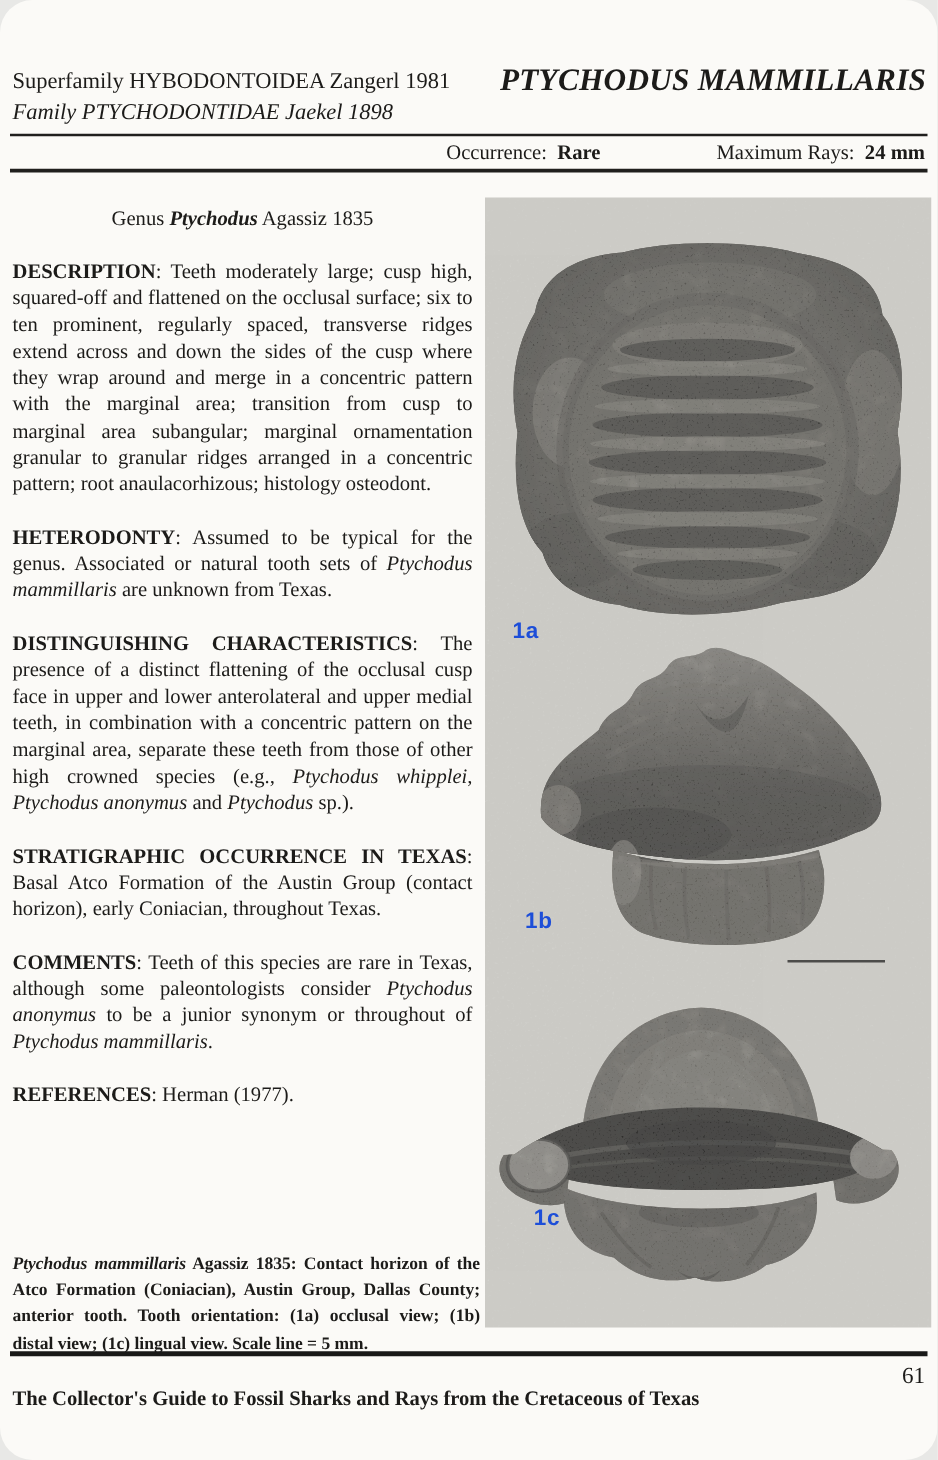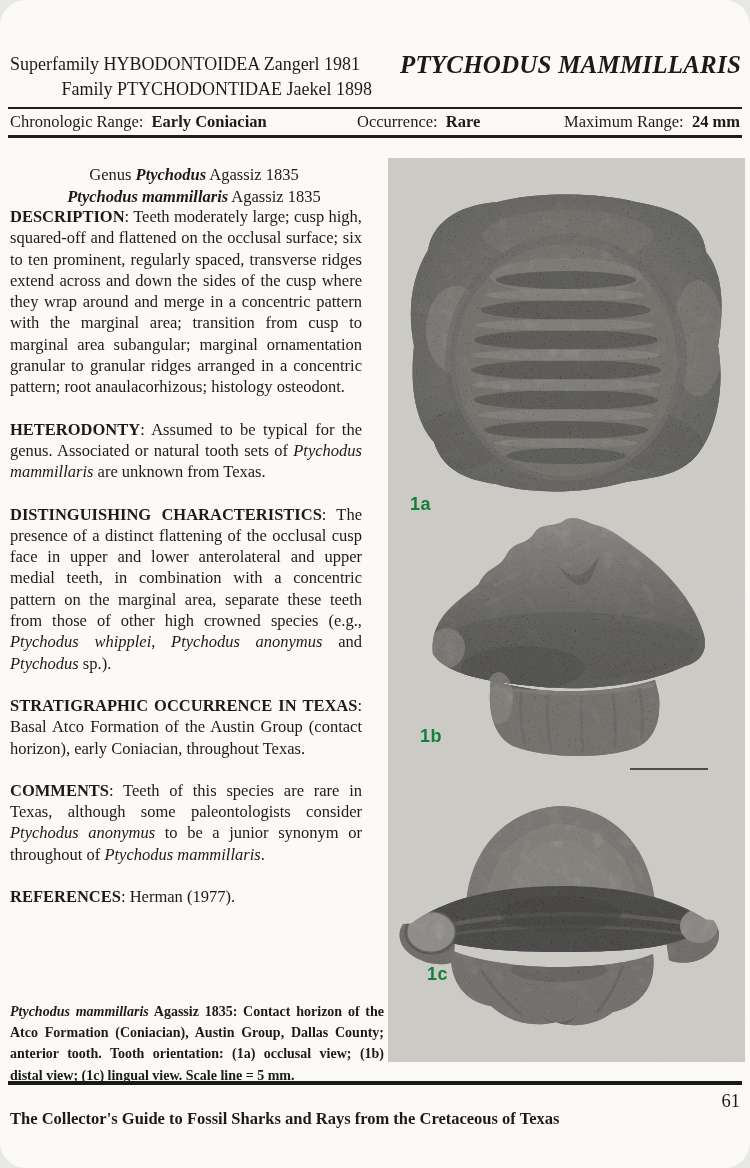--- a/index.html
+++ b/index.html
@@ -6,21 +6,21 @@
   .page{
     position:relative; width:750px; height:1168px; margin:0 auto;
     background:#fbfaf7; color:#1c1b19;
     font-family:"Liberation Serif", serif;
     overflow:hidden;
     border-radius:26px;
   }
   
   .hdr-left{position:absolute; left:10px; top:52px; width:362px; font-size:18px; line-height:25px;}
   .hdr-left .l1{white-space:nowrap;}
-  .hdr-left .l2{text-align:right; white-space:nowrap;}
+  .hdr-left .l2{text-align:left; white-space:nowrap;font-style:italic;}
   .hdr-title{
     position:absolute; right:9px; top:51px; width:365px;
     font-size:25px; font-weight:bold; font-style:italic;
     text-align:right; letter-spacing:.2px; white-space:nowrap;
   }
   
   .info-bar{
     position:absolute; left:8px; right:8px; top:107px;
     border-top:2px solid #201f1d; border-bottom:3px solid #201f1d;
     height:26px; font-size:16.5px;
@@ -32,41 +32,41 @@
   .info-bar b{font-weight:bold;}
   
   .genus-block{
     position:absolute; left:10px; top:164px; width:368px;
     text-align:center; font-size:16.5px; line-height:21.5px;
   }
   .sections{
     position:absolute; left:10px; top:206px; width:368px;
     font-size:16.5px; line-height:21.3px; text-align:justify;
   }
-  .sections p{margin:0 16px 21px 0;}
+  .sections p{margin:0 0 21px 0;}
   .sections b{font-weight:bold;}
   .sections i{font-style:italic;}
   .caption{
     position:absolute; left:10px; top:1001px; width:374px;
     font-size:14px; line-height:21.2px; font-weight:bold; text-align:justify;
   }
   .caption i{font-style:italic;}
   
   .fig-panel{
     position:absolute; left:388px; top:158px; width:357px; height:904px;
     background:#d9d8d3;
   }
   .fig-panel svg{position:absolute; display:block;}
   .svg-noise{left:0; top:0;}
   .t1a{left:10px; top:30px;}
   .t1b{left:15px; top:338px;}
   .t1c{left:3px; top:616px;}
   .fig-label{
     position:absolute; font-family:"Liberation Sans", sans-serif;
-    font-weight:bold; font-size:18px; color:#15803d; letter-spacing:.5px;
+    font-weight:bold; font-size:18px; color:#1d4ed8; letter-spacing:.5px;
   }
   .lab-a{left:22px; top:336px;}
   .lab-b{left:32px; top:568px;}
   .lab-c{left:39px; top:806px;}
   .scale-line{position:absolute; left:242px; top:610px; width:78px; height:2px; background:#4c4c4a;}
   
   .footer-rule{position:absolute; left:8px; right:8px; top:1081px; height:4px; background:#191918;}
   .footer-row{position:absolute; left:8px; right:8px; top:1091px; height:24px; font-size:16.5px;}
   .footer-title{position:absolute; left:2px; top:18px; font-weight:bold; white-space:nowrap;}
   .footer-page{position:absolute; right:2px; top:0; font-size:18.5px;margin-left:32px;}
@@ -76,28 +76,26 @@
 
 <div class="page">
 
   <div class="hdr-left">
     <div class="l1">Superfamily HYBODONTOIDEA Zangerl 1981</div>
     <div class="l2">Family PTYCHODONTIDAE Jaekel 1898</div>
   </div>
   <div class="hdr-title">PTYCHODUS MAMMILLARIS</div>
 
   <div class="info-bar">
-    <span class="cell c1"><span>Chronologic Range:</span>&nbsp;&nbsp;<b>Early Coniacian</b></span>
     <span class="cell c2"><span>Occurrence:</span>&nbsp;&nbsp;<b>Rare</b></span>
-    <span class="cell c3"><span>Maximum Range:</span>&nbsp;&nbsp;<b>24 mm</b></span>
+    <span class="cell c3"><span>Maximum Rays:</span>&nbsp;&nbsp;<b>24 mm</b></span>
   </div>
 
   <div class="genus-block">
     <div><span>Genus </span><b><i>Ptychodus</i></b><span> Agassiz 1835</span></div>
-    <div><b><i>Ptychodus mammillaris</i></b><span> Agassiz 1835</span></div>
   </div>
 
   <div class="sections">
     <p><b>DESCRIPTION</b><span>: Teeth moderately large; cusp high, squared-off and flattened on the occlusal surface; six to ten prominent, regularly spaced, transverse ridges extend across and down the sides of the cusp where they wrap around and merge in a concentric pattern with the marginal area; transition from cusp to marginal area subangular; marginal ornamentation granular to granular ridges arranged in a concentric pattern; root anaulacorhizous; histology osteodont.</span></p>
 
     <p><b>HETERODONTY</b><span>: Assumed to be typical for the genus. Associated or natural tooth sets of </span><i>Ptychodus mammillaris</i><span> are unknown from Texas.</span></p>
 
     <p><b>DISTINGUISHING CHARACTERISTICS</b><span>: The presence of a distinct flattening of the occlusal cusp face in upper and lower anterolateral and upper medial teeth, in combination with a concentric pattern on the marginal area, separate these teeth from those of other high crowned species (e.g., </span><i>Ptychodus whipplei</i><span>, </span><i>Ptychodus anonymus</i><span> and </span><i>Ptychodus</i><span> sp.).</span></p>
 
     <p><b>STRATIGRAPHIC OCCURRENCE IN TEXAS</b><span>: Basal Atco Formation of the Austin Group (contact horizon), early Coniacian, throughout Texas.</span></p>

